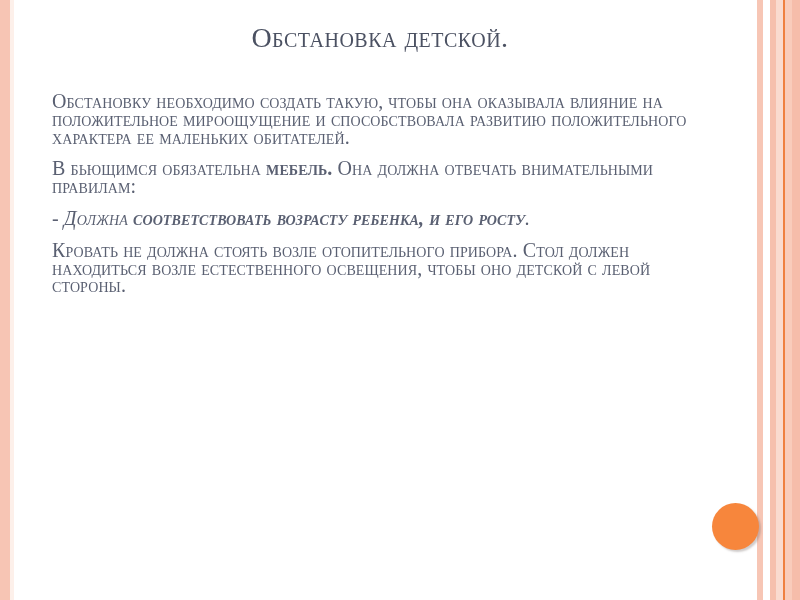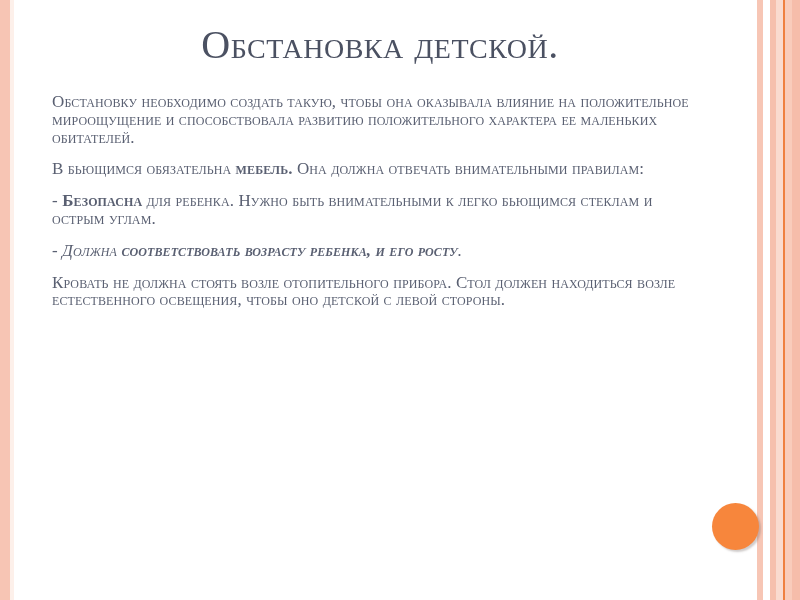--- a/index.html
+++ b/index.html
@@ -91,36 +91,36 @@
 
   
   .slide-title {
     position: absolute;
     left: 40px;
     top: 22px;
     width: 680px;
     text-align: center;
     color: #4b5162;
     font-family: "Liberation Serif", "DejaVu Serif", serif;
-    font-size: 40px;
+    font-size: 28px;
     font-variant: small-caps;
     letter-spacing: 0.5px;
     line-height: 1.15;
     white-space: nowrap;
   }
 
   
   .slide-body {
     position: absolute;
     left: 52px;
     top: 93px;
     width: 640px;
     color: #5a6072;
     font-family: "Liberation Serif", "DejaVu Serif", serif;
-    font-size: 17px;
+    font-size: 20px;
     font-variant: small-caps;
     line-height: 17.8px;
     letter-spacing: 0.1px;
   }
   .para {
     margin: 0 0 14px 0;
   }
   .para.gap-big {
     font-style: italic;
   }
@@ -148,18 +148,17 @@
   <div class="edge-bar right-band-pale2"></div>
   <div class="edge-bar right-band-pale3"></div>
 
   <div class="orange-circle"></div>
 
   <div class="slide-title">Обстановка детской.</div>
 
   <div class="slide-body" id="body-host">
       <div class="para"><span>Обстановку необходимо создать такую, чтобы она оказывала влияние на положительное мироощущение и способствовала развитию положительного характера ее маленьких обитателей.</span></div>
       <div class="para"><span>В бьющимся обязательна </span><span class="b">мебель.</span><span> Она должна отвечать внимательными правилам:</span></div>
-      <div class="para"><span>- </span><span class="b">Безопасна</span><span> для ребенка. Нужно быть внимательными к легко бьющимся стеклам и острым углам.</span></div>
       <div class="para gap-big"><span>- Должна </span><span class="b">соответствовать возрасту ребенка, и его росту</span><span>.</span></div>
       <div class="para"><span>Кровать не должна стоять возле отопительного прибора. Стол должен находиться возле естественного освещения, чтобы оно детской с левой стороны.</span></div>
     </div>
 
 </div>
 
 </body></html>

